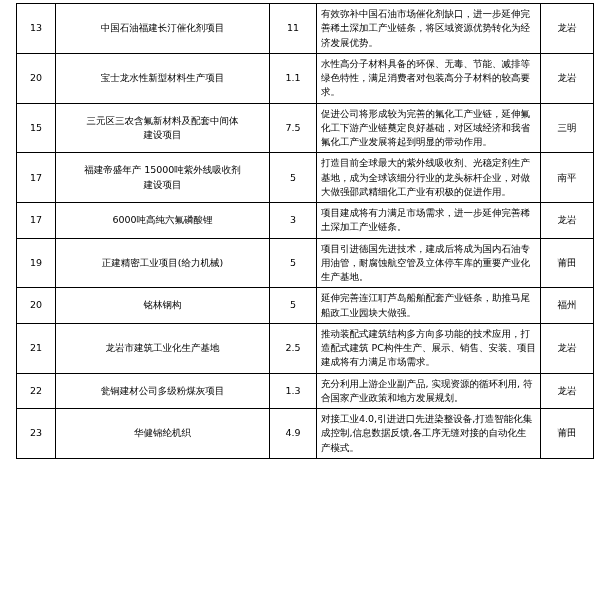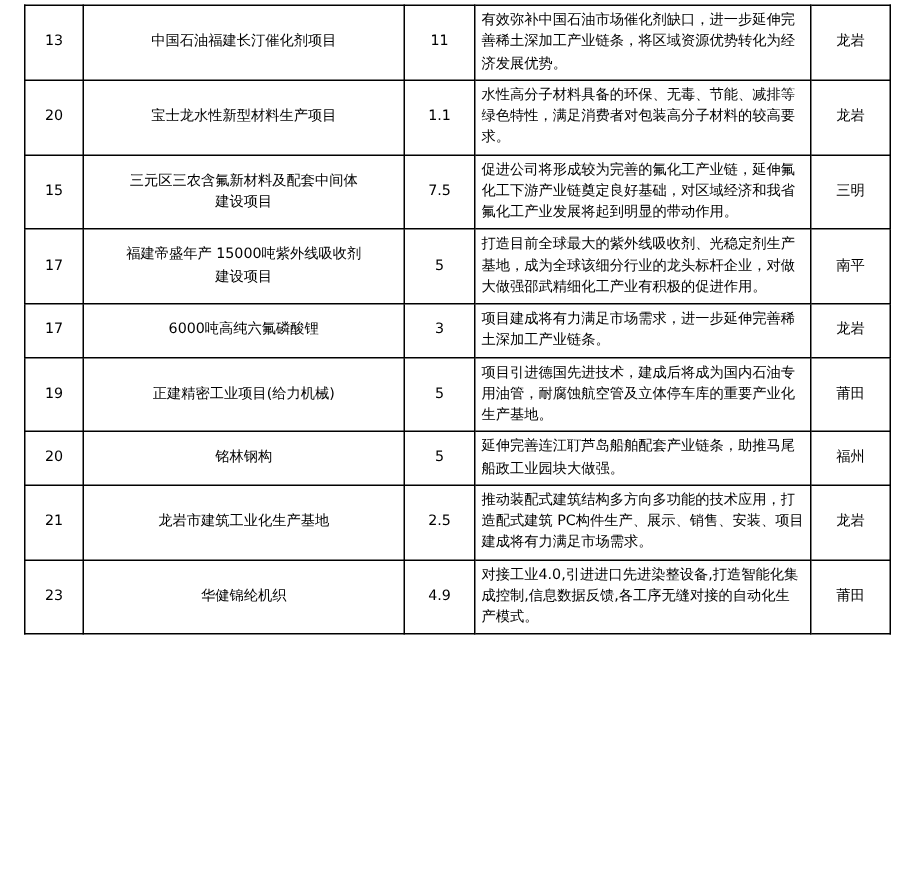--- a/index.html
+++ b/index.html
@@ -145,20 +145,29 @@
       <tr>
         <td class="col-no">21</td>
         <td class="col-name">
           <span class="name-line">龙岩市建筑工业化生产基地</span>
         </td>
         <td class="col-amt">2.5</td>
         <td class="col-desc">推动装配式建筑结构多方向多功能的技术应用，打造配式建筑 PC构件生产、展示、销售、安装、项目建成将有力满足市场需求。</td>
         <td class="col-city">龙岩</td>
       </tr>
 
+      <tr>
+        <td class="col-no">22</td>
+        <td class="col-name">
+          <span class="name-line">瓮铜建材公司多级粉煤灰项目</span>
+        </td>
+        <td class="col-amt">1.3</td>
+        <td class="col-desc">充分利用上游企业副产品, 实现资源的循环利用, 符合国家产业政策和地方发展规划。</td>
+        <td class="col-city">龙岩</td>
+      </tr>
 
       <tr>
         <td class="col-no">23</td>
         <td class="col-name">
           <span class="name-line">华健锦纶机织</span>
         </td>
         <td class="col-amt">4.9</td>
         <td class="col-desc">对接工业4.0,引进进口先进染整设备,打造智能化集成控制,信息数据反馈,各工序无缝对接的自动化生产模式。</td>
         <td class="col-city">莆田</td>
       </tr>

